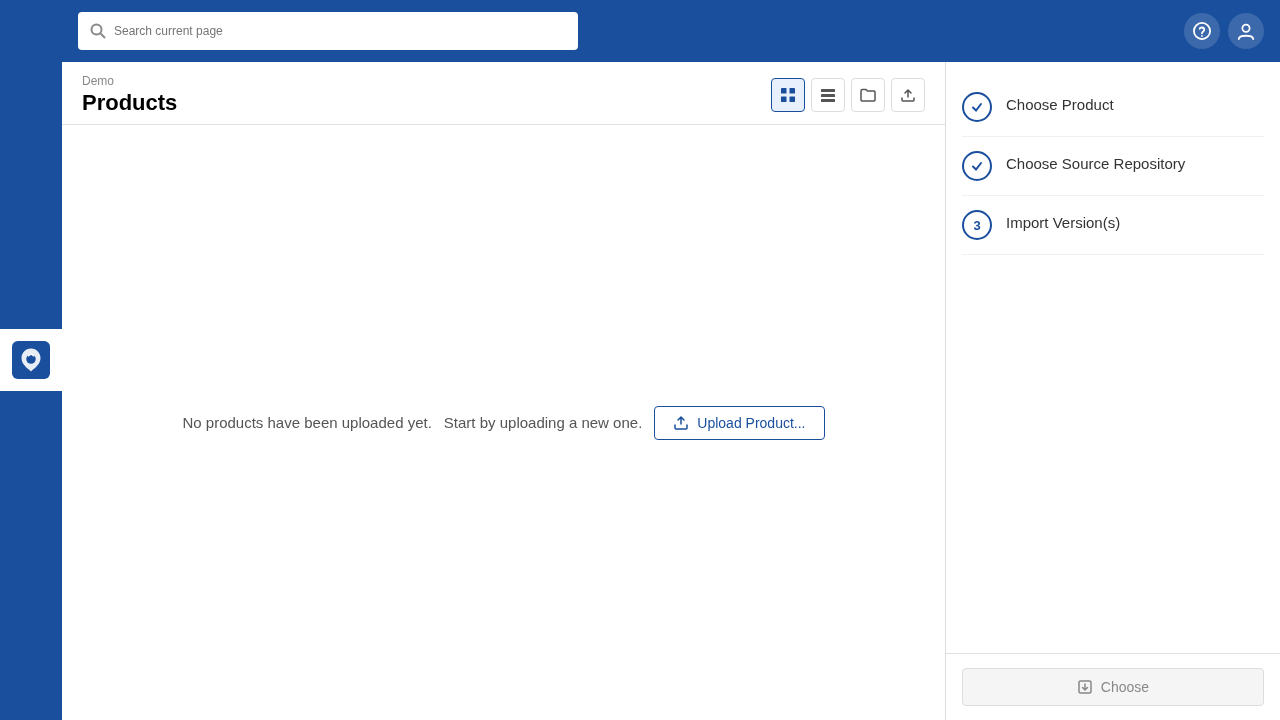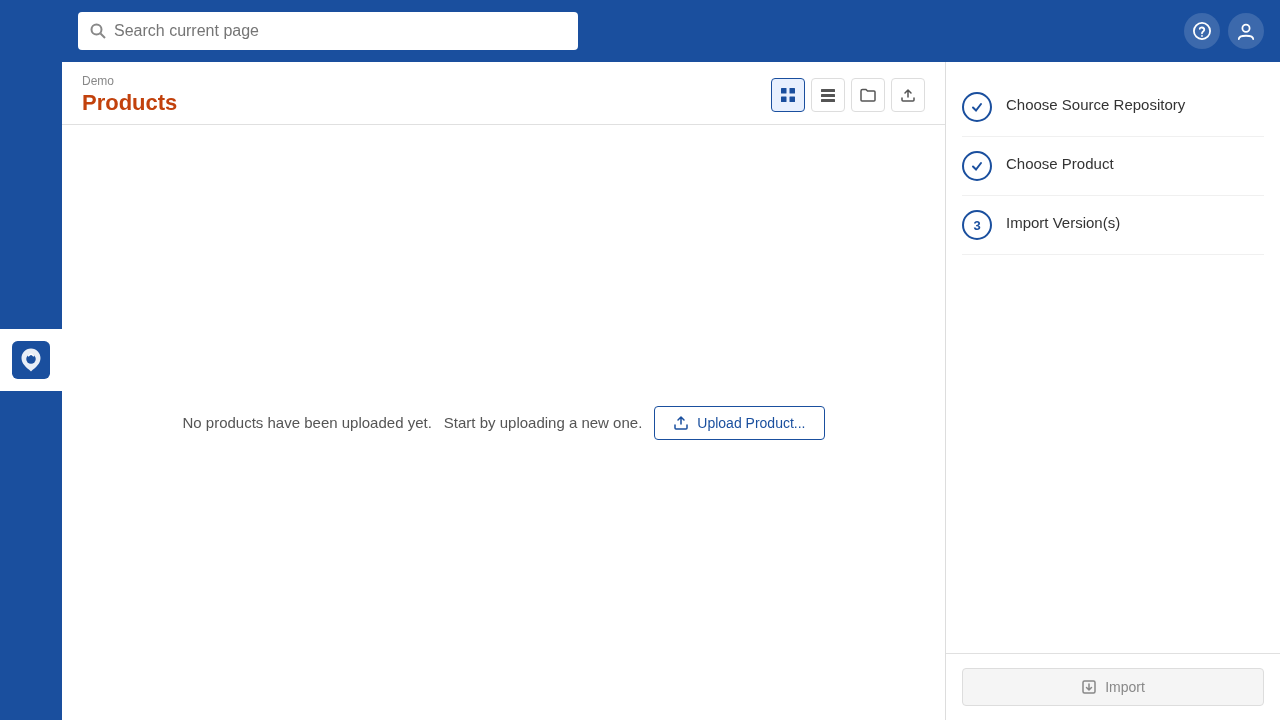--- a/index.html
+++ b/index.html
@@ -98,21 +98,21 @@
       border-radius: 4px;
       display: flex;
       align-items: center;
       padding: 0 12px;
       gap: 8px;
     }
     .search-box input {
       border: none;
       outline: none;
       flex: 1;
-      font-size: 16px;
+      font-size: 12px;
       color: #555;
       background: transparent;
     }
     .topbar-right {
       display: flex;
       align-items: center;
       gap: 8px;
       margin-left: auto;
     }
     .topbar-icon-btn {
@@ -152,21 +152,21 @@
       justify-content: space-between;
       flex-shrink: 0;
     }
     .breadcrumb-demo {
       font-size: 12px;
       color: #888;
     }
     .page-title {
       font-size: 22px;
       font-weight: 600;
-      color: #c2410c;
+      color: #000000;
       margin-top: 2px;
     }
     .toolbar-right {
       display: flex;
       align-items: center;
       gap: 6px;
     }
     .group-by-btn {
       border: 1px solid #1a4f9e;
       color: #1a4f9e;
@@ -499,46 +499,46 @@
     <div class="import-panel">
 
       <div class="import-steps">
 
         <div class="step-item">
           <div class="step-circle">
             <svg width="14" height="14" viewBox="0 0 14 14" fill="none" stroke="#1a4f9e" stroke-width="2" stroke-linecap="round">
               <path d="M3 7.5 L6 10.5 L11 4"></path>
             </svg>
           </div>
-          <div class="step-label">Choose Source Repository</div>
+          <div class="step-label">Choose Product</div>
         </div>
 
         <div class="step-item">
           <div class="step-circle">
             <svg width="14" height="14" viewBox="0 0 14 14" fill="none" stroke="#1a4f9e" stroke-width="2" stroke-linecap="round">
               <path d="M3 7.5 L6 10.5 L11 4"></path>
             </svg>
           </div>
-          <div class="step-label">Choose Product</div>
+          <div class="step-label">Choose Source Repository</div>
         </div>
 
         <div class="step-item">
           <div class="step-circle">
             <span>3</span>
           </div>
           <div class="step-label">Import Version(s)</div>
         </div>
 
       </div>
 
       <div class="import-footer">
         <button class="import-btn">
           <svg width="16" height="16" viewBox="0 0 16 16" fill="none" stroke="#888" stroke-width="1.5" stroke-linecap="round">
             <rect x="2" y="2" width="12" height="12" rx="1.5"></rect>
             <path d="M8 5 L8 11M5.5 8.5 L8 11 L10.5 8.5"></path>
           </svg>
-          <span>Import</span>
+          <span>Choose</span>
         </button>
       </div>
     </div>
 
   </div>
 </div>
 
 </body></html>

